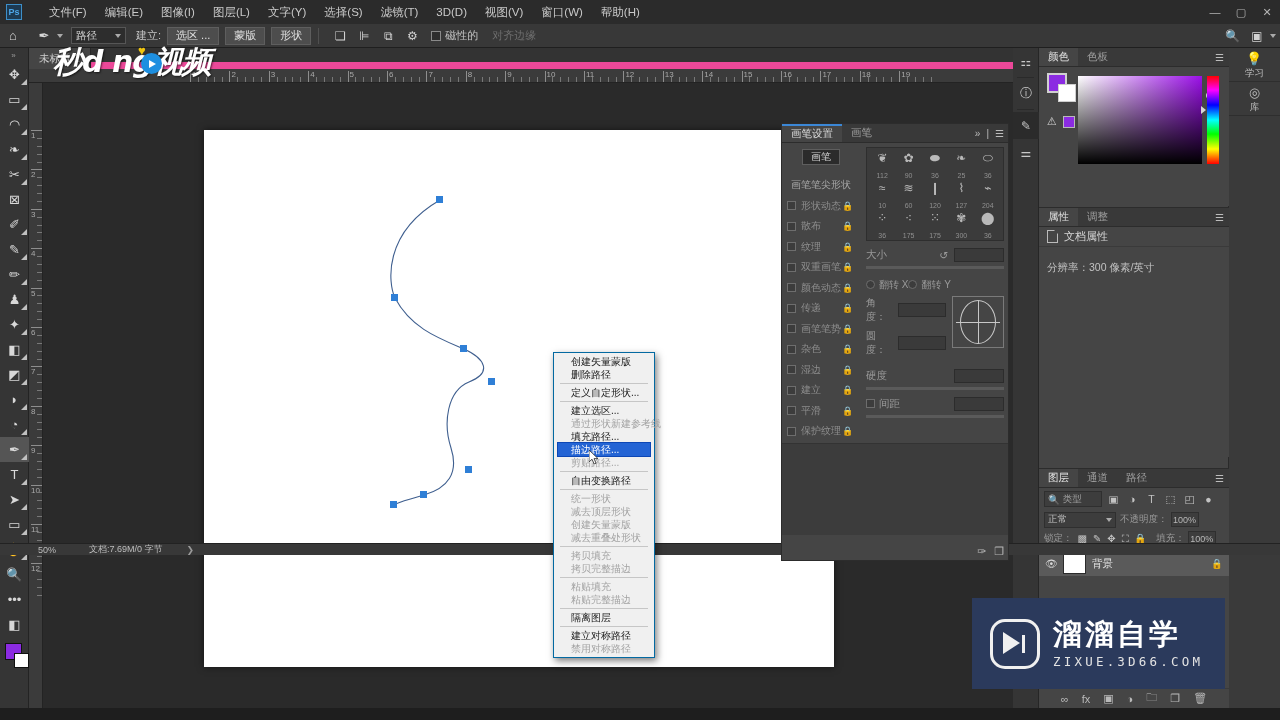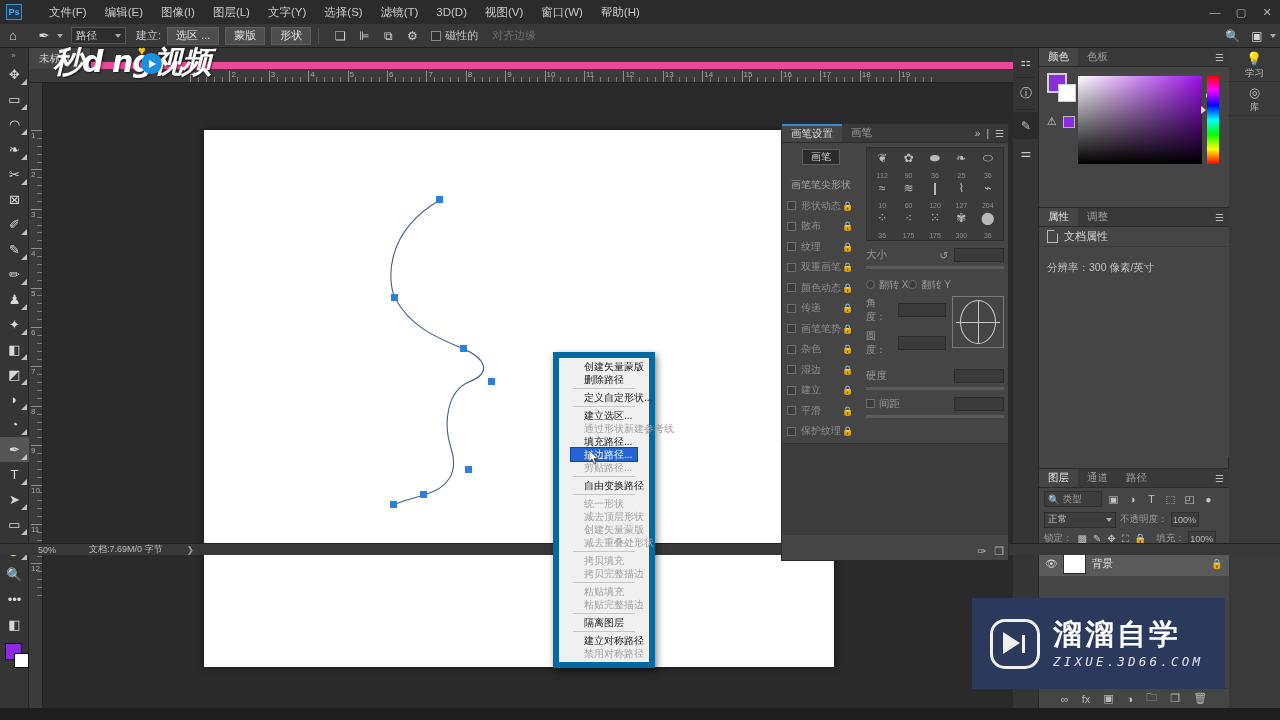--- a/index.html
+++ b/index.html
@@ -63,21 +63,21 @@
   .artboard{position:absolute;left:161px;top:47px;width:630px;height:537px;background:#ffffff;box-shadow:0 0 7px rgba(0,0,0,.55);}
 
   
   .wm-miaodong{position:absolute;left:53px;top:44px;width:190px;height:36px;pointer-events:none;}
   .wm-text{font-family:"DejaVu Sans",sans-serif;font-weight:bold;font-style:italic;font-size:30px;color:#ffffff;letter-spacing:-1px;text-shadow:1px 1px 2px rgba(0,0,0,.6);white-space:nowrap;line-height:36px;}
   .wm-play{position:absolute;left:88px;top:9px;width:21px;height:21px;border-radius:50%;background:#1e8fe0;display:flex;align-items:center;justify-content:center;}
   .wm-play i{display:block;width:0;height:0;border-top:4px solid transparent;border-bottom:4px solid transparent;border-left:7px solid #fff;margin-left:2px;}
   .wm-crown{position:absolute;left:85px;top:-1px;color:#f2c60f;font-size:13px;}
 
   
-  .ctxmenu{position:absolute;left:553px;top:352px;width:102px;background:#f0f0f0;border:6px solid #0369a1;box-shadow:2px 3px 7px rgba(0,0,0,.5);padding:2px 12px;z-index:60;}
+  .ctxmenu{position:absolute;left:553px;top:352px;width:102px;background:#f0f0f0;border:1px solid #0369a1;box-shadow:2px 3px 7px rgba(0,0,0,.5);padding:2px 4px;z-index:60;}
   .cm-item{height:13px;line-height:13px;padding:0 4px 0 13px;font-size:10px;color:#1a1a1a;white-space:nowrap;}
   .cm-item.dim{color:#a3a3a3;}
   .cm-item.sel{background:#2464d4;color:#fff;outline:1px solid #0d47b5;}
   .cm-sep{height:1px;background:#c6c6c6;margin:2px 2px;}
   .cursor-ico{position:absolute;left:589px;top:450px;width:11px;height:16px;z-index:70;pointer-events:none;}
 
   
   .brushpanel{position:absolute;left:781px;top:123px;width:228px;height:438px;background:#454545;border:1px solid #2c2c2c;z-index:40;}
   .bp-tabs{height:19px;background:#393939;display:flex;align-items:stretch;position:relative;border-bottom:1px solid #2c2c2c;}
   .bp-tab{padding:0 9px;display:flex;align-items:center;font-size:10.5px;color:#9d9d9d;}
@@ -175,21 +175,21 @@
   .sb-ar{margin-left:24px;color:#9a9a9a;}
 
   
   .logo{position:absolute;left:972px;top:598px;width:253px;height:91px;background:#2b3a5c;display:flex;align-items:center;padding-left:18px;gap:13px;z-index:80;}
   .logo-mark{width:50px;height:50px;position:relative;}
   .logo-mark .tri{position:absolute;left:0;top:0;width:50px;height:50px;border:3.5px solid #f0f0f0;border-radius:15px;transform:rotate(0deg);}
   .logo-mark .inner{position:absolute;left:13px;top:13px;width:0;height:0;border-top:11px solid transparent;border-bottom:11px solid transparent;border-left:17px solid #f0f0f0;}
   .logo-mark .bar{position:absolute;left:32px;top:16px;width:3px;height:18px;background:#f0f0f0;}
   .logo-txt{display:flex;flex-direction:column;}
   .logo-cn{font-size:29px;color:#fff;font-weight:bold;letter-spacing:3px;line-height:33px;}
-  .logo-en{font-size:12.5px;color:#e3e3e3;letter-spacing:3.2px;margin-top:3px;font-family:"DejaVu Sans Mono",monospace;font-style:italic;}
+  .logo-en{font-size:12.5px;color:#e3e3e3;letter-spacing:3.2px;margin-top:3px;font-family:"DejaVu Sans Mono",monospace;}
 </style>
 </head>
 <body>
 
 <div id="app">
 
   <div class="titlebar">
     <div class="ps-logo">Ps</div>
     <div class="menubar">
       <div class="mi">文件(F)</div>

